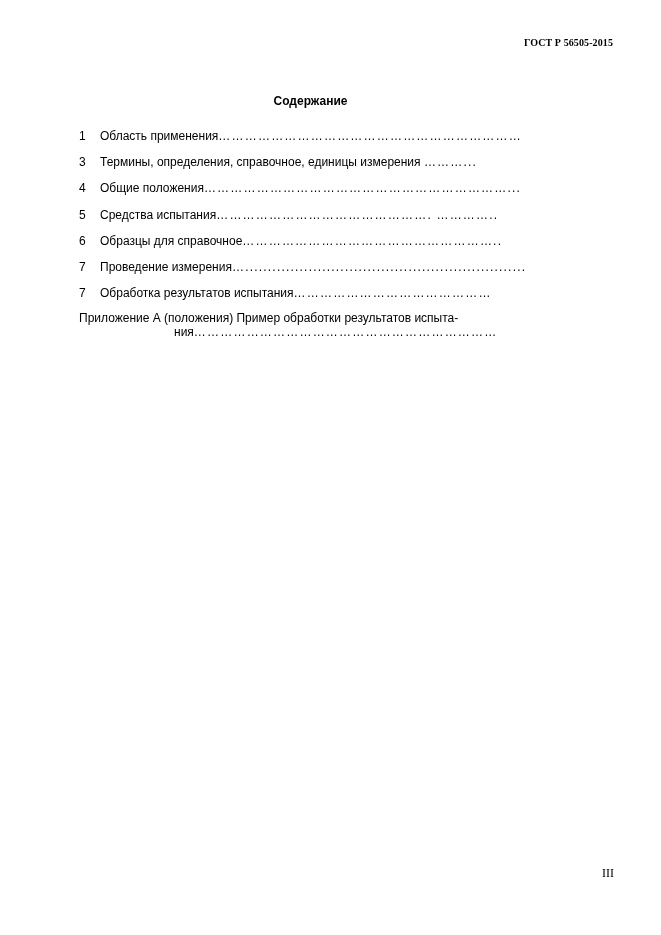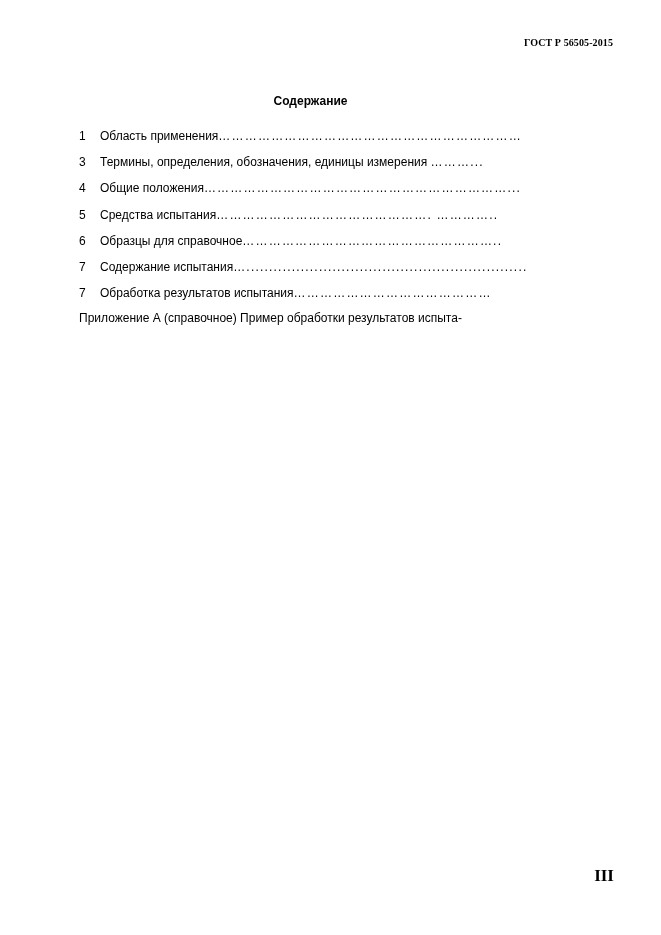--- a/index.html
+++ b/index.html
@@ -17,50 +17,51 @@
     .toc-title span { display: inline-block; margin-left: -40px; }
     .toc { position: absolute; top: 128px; left: 79px; width: 450px; font-family: "Liberation Sans", sans-serif; font-size: 12px; }
     .toc-row { position: relative; height: 26.2px; line-height: 16px; white-space: nowrap; overflow: hidden; }
     .toc-num { display: inline-block; width: 21px; }
     .toc-label { }
     .toc-dots { letter-spacing: 1.2px; }
     .toc-appendix { line-height: 14px; }
     .toc-appendix .line2 { padding-left: 95px; white-space: nowrap; overflow: hidden; }
     .page-num {
       position: absolute; top: 866px; right: 47px;
-      font-family: "Liberation Serif", serif; font-size: 17px; font-weight: bold;
+      font-family: "Liberation Serif", serif; font-size: 12px;
     }
   </style>
 </head>
 <body>
 
 <div class="header-code">ГОСТ Р 56505-2015</div>
 
 <div class="toc-title"><span>Содержание</span></div>
 
 <div class="toc">
   <div class="toc-row">
     <span class="toc-num">1</span><span class="toc-label">Область применения</span><span class="toc-dots">……………………………………………………………</span>
   </div>
   <div class="toc-row">
-    <span class="toc-num">3</span><span class="toc-label">Термины, определения, обозначения, единицы измерения </span><span class="toc-dots">………...</span>
+    <span class="toc-num">3</span><span class="toc-label">Термины, определения, справочное, единицы измерения </span><span class="toc-dots">………...</span>
   </div>
   <div class="toc-row">
     <span class="toc-num">4</span><span class="toc-label">Общие положения</span><span class="toc-dots">……………………………………………………………...</span>
   </div>
   <div class="toc-row">
     <span class="toc-num">5</span><span class="toc-label">Средства испытания</span><span class="toc-dots">…………………………………………. …………..</span>
   </div>
   <div class="toc-row">
     <span class="toc-num">6</span><span class="toc-label">Образцы для справочное</span><span class="toc-dots">…………………………………………………..</span>
   </div>
   <div class="toc-row">
-    <span class="toc-num">7</span><span class="toc-label">Содержание испытания</span><span class="toc-dots">…..............................................................</span>
+    <span class="toc-num">7</span><span class="toc-label">Проведение измерения</span><span class="toc-dots">…..............................................................</span>
   </div>
   <div class="toc-row">
     <span class="toc-num">7</span><span class="toc-label">Обработка результатов испытания</span><span class="toc-dots">………………………………………</span>
   </div>
   <div class="toc-appendix">
-    <div>Приложение А (справочное) Пример обработки результатов испыта-</div>
+    <div>Приложение А (положения) Пример обработки результатов испыта-</div>
+    <div class="line2"><span>ния</span><span class="toc-dots">……………………………………………………………</span></div>
   </div>
 </div>
 
 <div class="page-num">III</div>
 
 </body></html>

